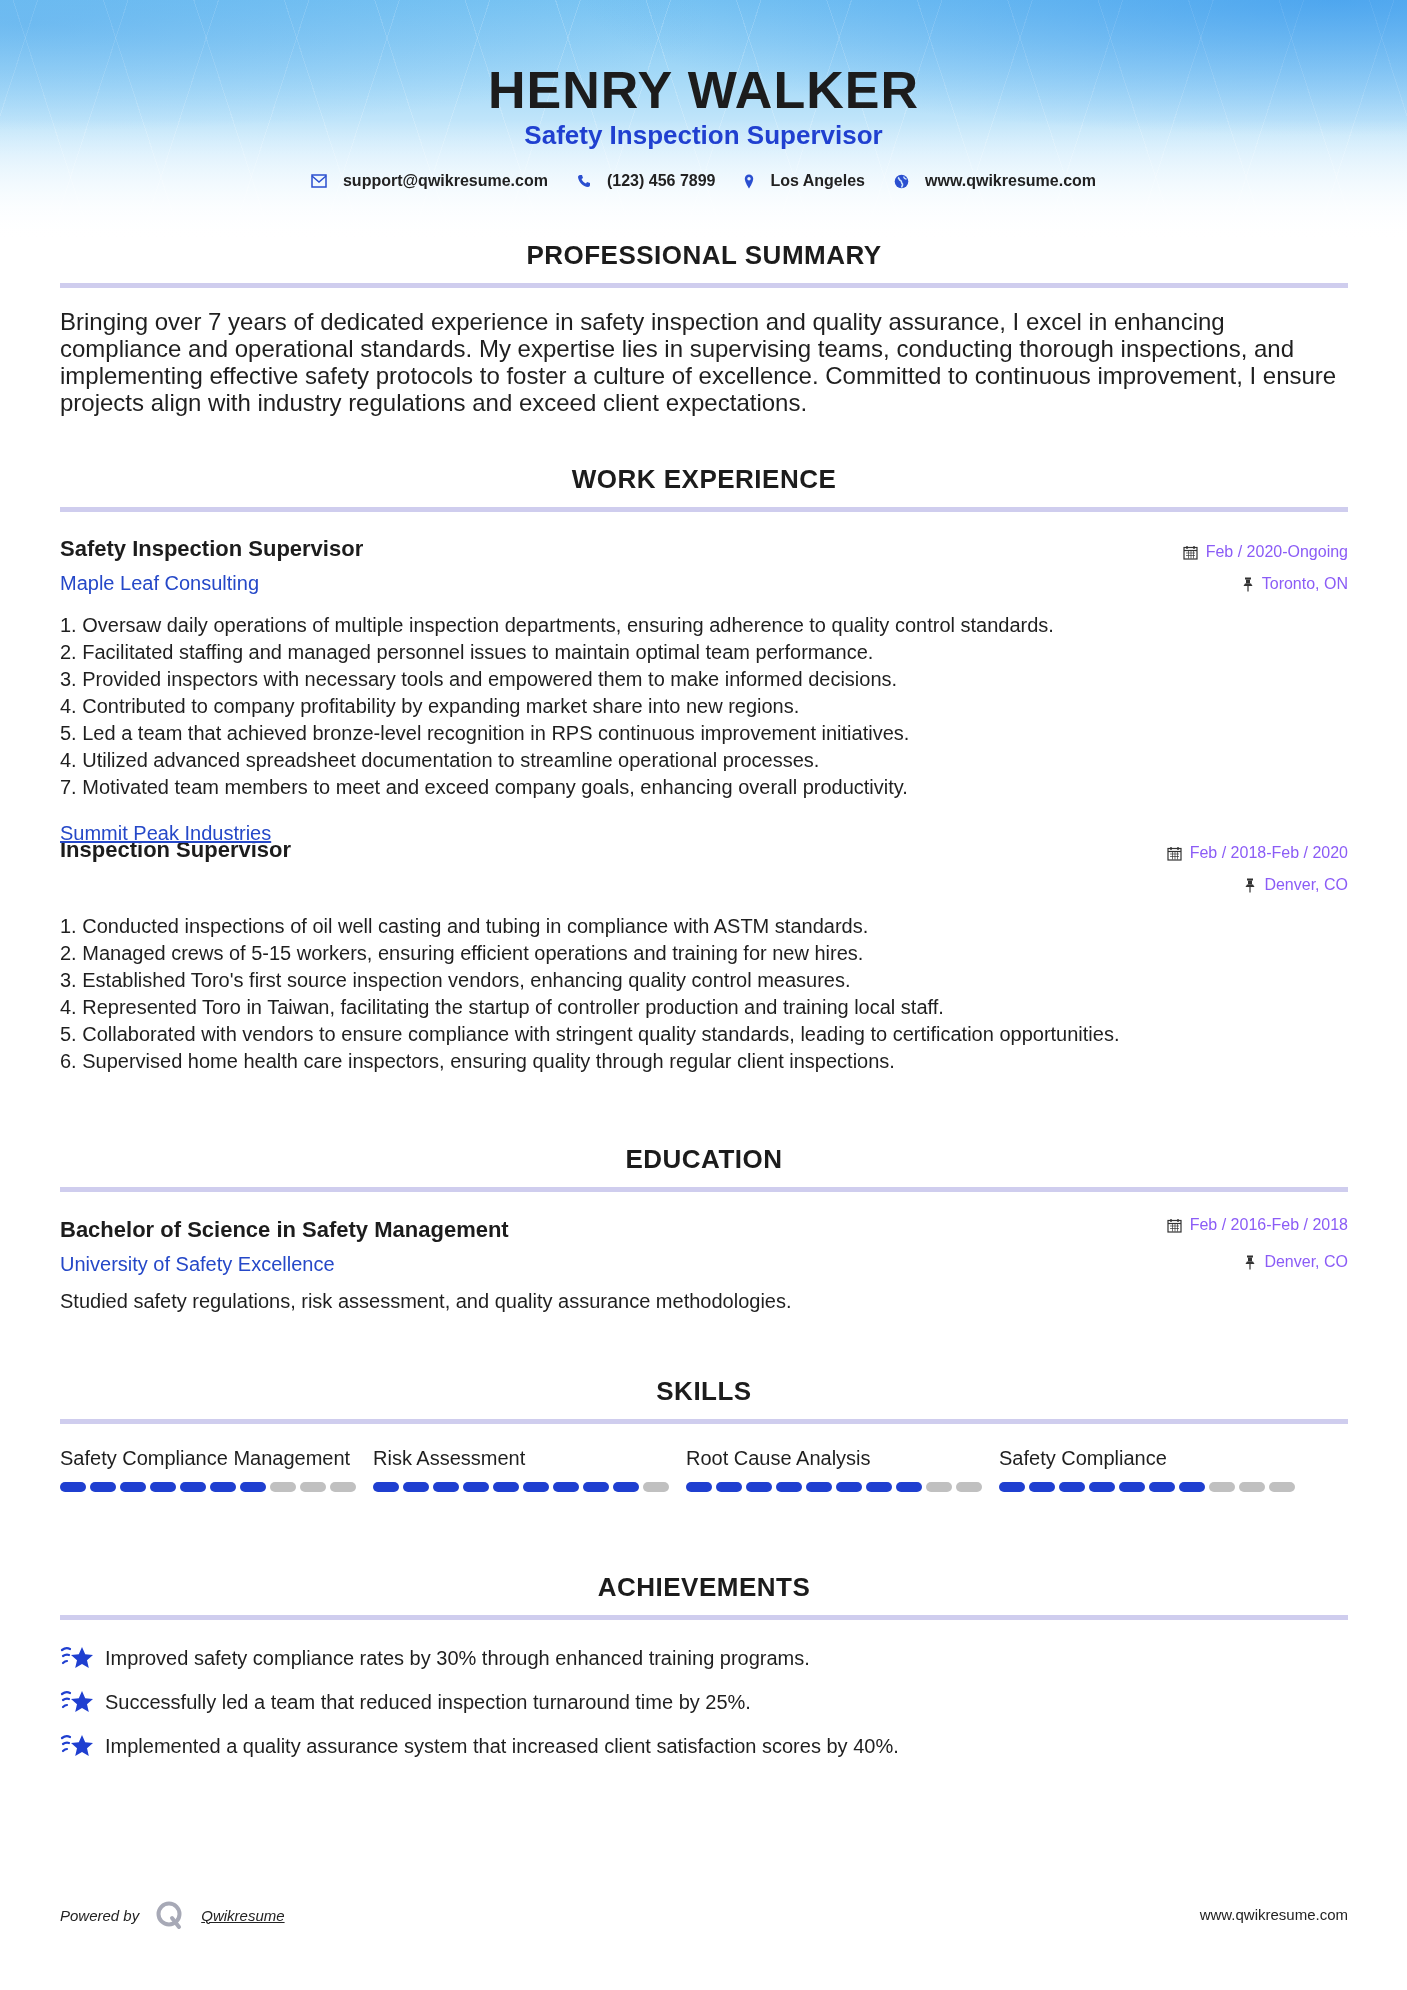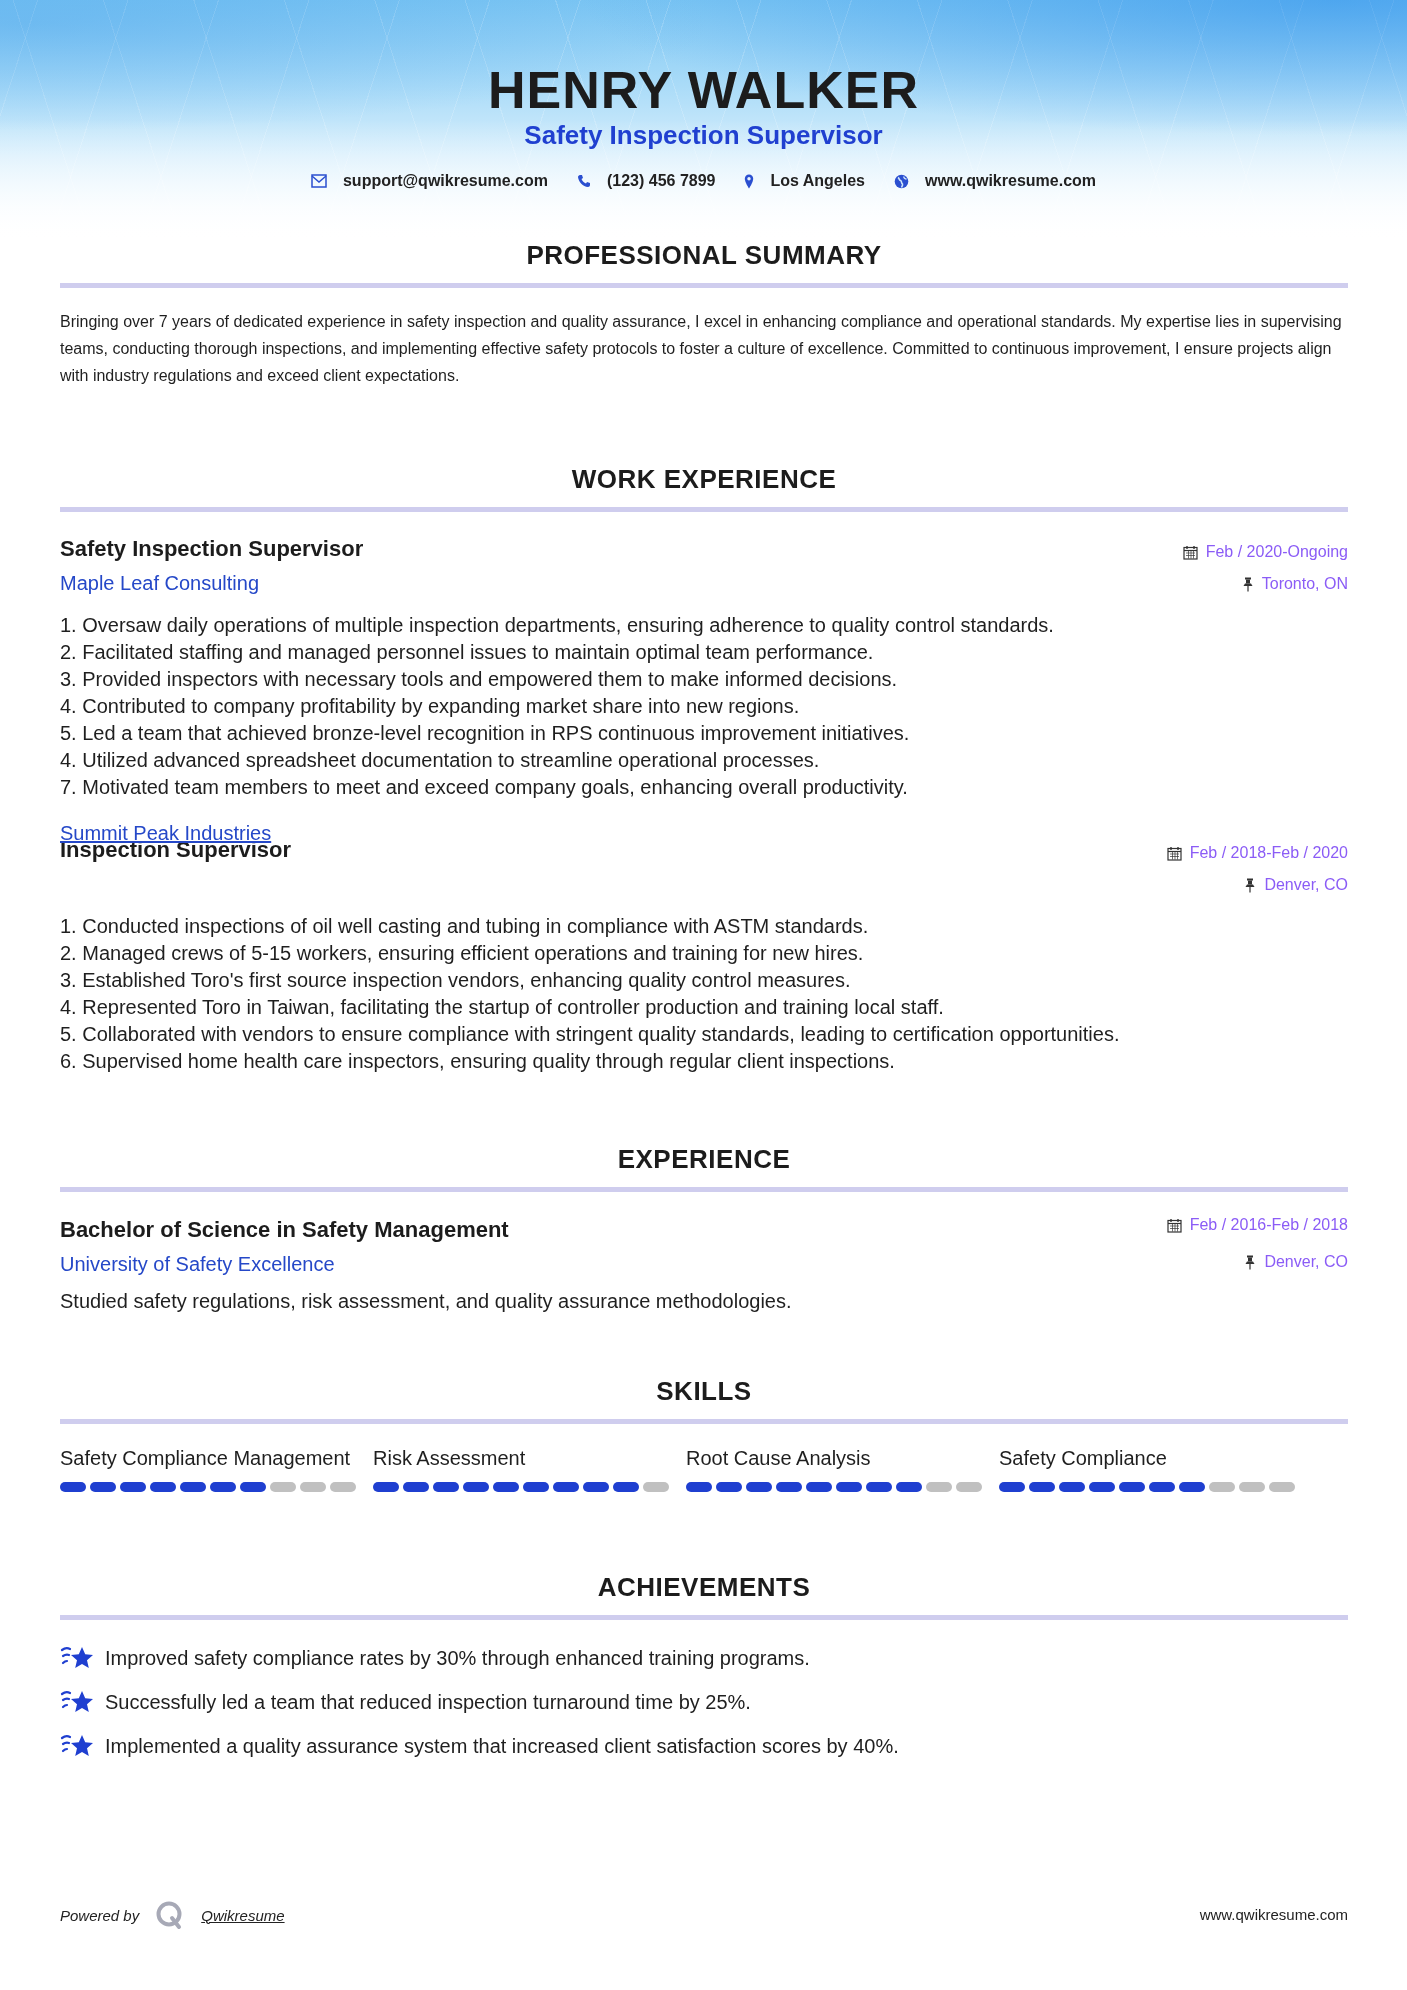--- a/index.html
+++ b/index.html
@@ -46,21 +46,21 @@
   .contact .ic { color: #2a4fd0; margin-right: 16px; font-size: 15px; display: inline-flex; }
   .section-title {
     position: absolute; left: 60px; width: 1288px; text-align: center;
     font-size: 26px; font-weight: 700; letter-spacing: 0.5px; color: #1c1c1c;
   }
   .divider {
     position: absolute; left: 60px; width: 1288px; height: 5px; background: #cfcdee;
   }
   .summary {
     position: absolute; left: 60px; top: 308px; width: 1290px;
-    font-size: 16px; line-height: 27px; color: #1f1f1f;
+    font-size: 24px; line-height: 27px; color: #1f1f1f;
   }
   .job-title { position: absolute; left: 60px; font-size: 22px; font-weight: 700; color: #1c1c1c; }
   .company { position: absolute; left: 60px; font-size: 20px; color: #2548c8; }
   .meta-right {
     position: absolute; right: 59px; font-size: 16px; color: #8b5cf6;
     display: flex; align-items: center; gap: 8px;
   }
   .meta-right svg { display: block; }
   .bullets {
     position: absolute; left: 60px; width: 1290px;
@@ -198,21 +198,21 @@
 </div>
 <ul class="bullets" style="top:913px;">
   <li>1. Conducted inspections of oil well casting and tubing in compliance with ASTM standards.</li>
   <li>2. Managed crews of 5-15 workers, ensuring efficient operations and training for new hires.</li>
   <li>3. Established Toro's first source inspection vendors, enhancing quality control measures.</li>
   <li>4. Represented Toro in Taiwan, facilitating the startup of controller production and training local staff.</li>
   <li>5. Collaborated with vendors to ensure compliance with stringent quality standards, leading to certification opportunities.</li>
   <li>6. Supervised home health care inspectors, ensuring quality through regular client inspections.</li>
 </ul>
 
-<div class="section-title" style="top:1144px;">EXPERIENCE</div>
+<div class="section-title" style="top:1144px;">EDUCATION</div>
 <div class="divider" style="top:1187px;"></div>
 <div class="job-title" style="top:1217px;">Bachelor of Science in Safety Management</div>
 <div class="company" style="top:1253px;">University of Safety Excellence</div>
 <div class="meta-right" style="top:1216px;">
   <span>
     <svg width="15" height="15" viewBox="0 0 15 15">
         <rect x="1" y="2.5" width="13" height="11.5" fill="none" stroke="#333" stroke-width="1.2"></rect>
         <line x1="1" y1="5.5" x2="14" y2="5.5" stroke="#333" stroke-width="1.2"></line>
         <line x1="4" y1="1" x2="4" y2="4" stroke="#333" stroke-width="1.4"></line>
         <line x1="11" y1="1" x2="11" y2="4" stroke="#333" stroke-width="1.4"></line>

